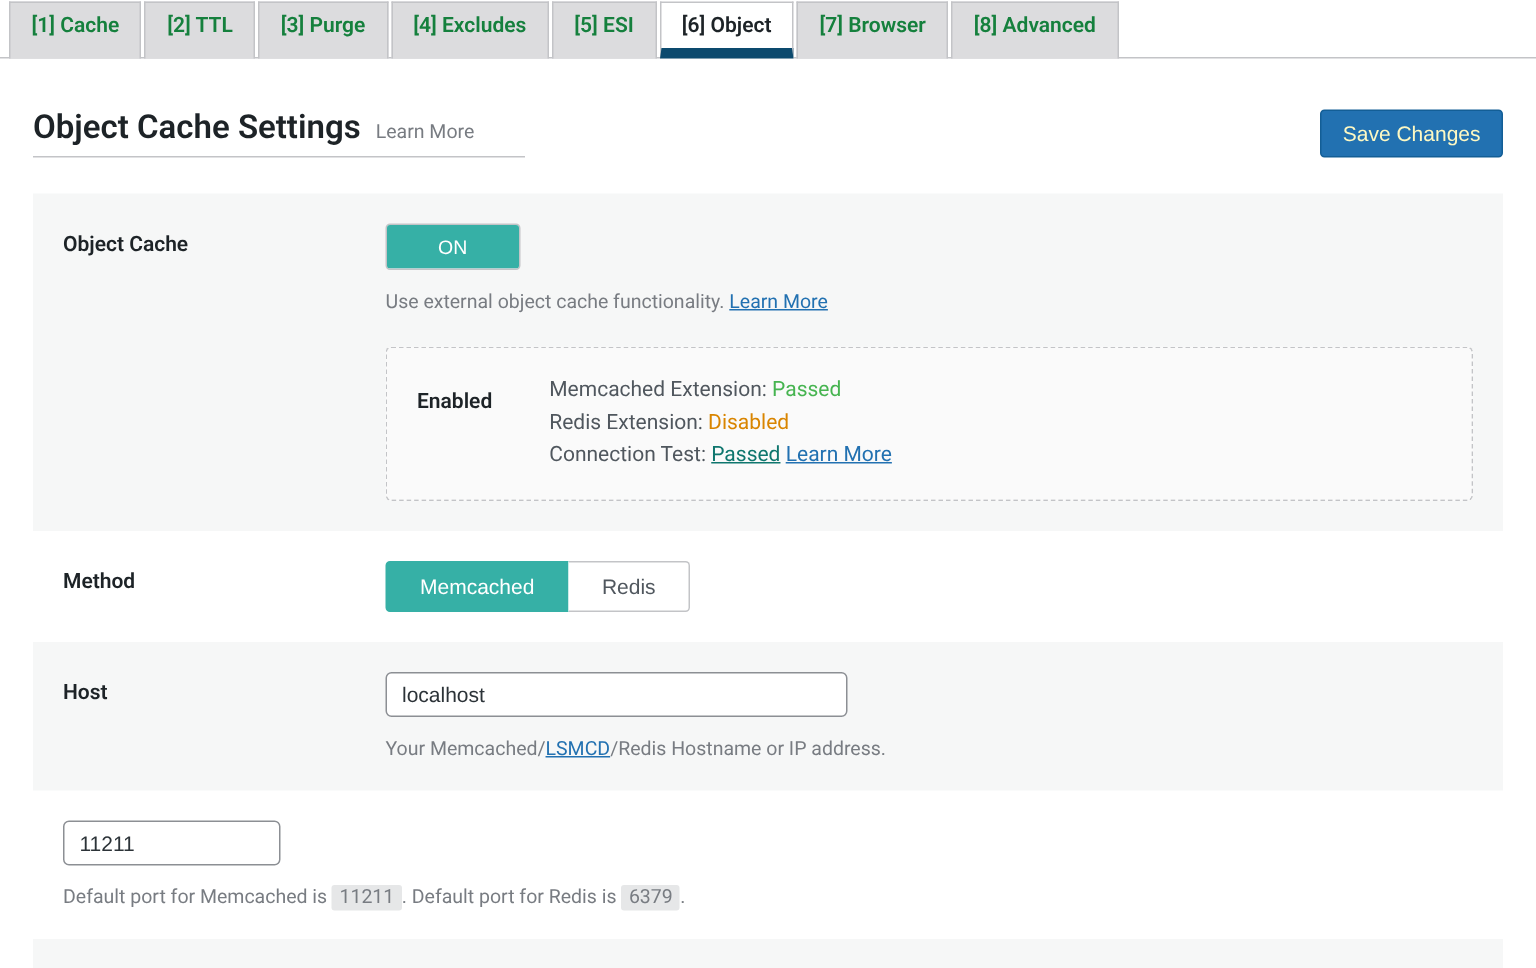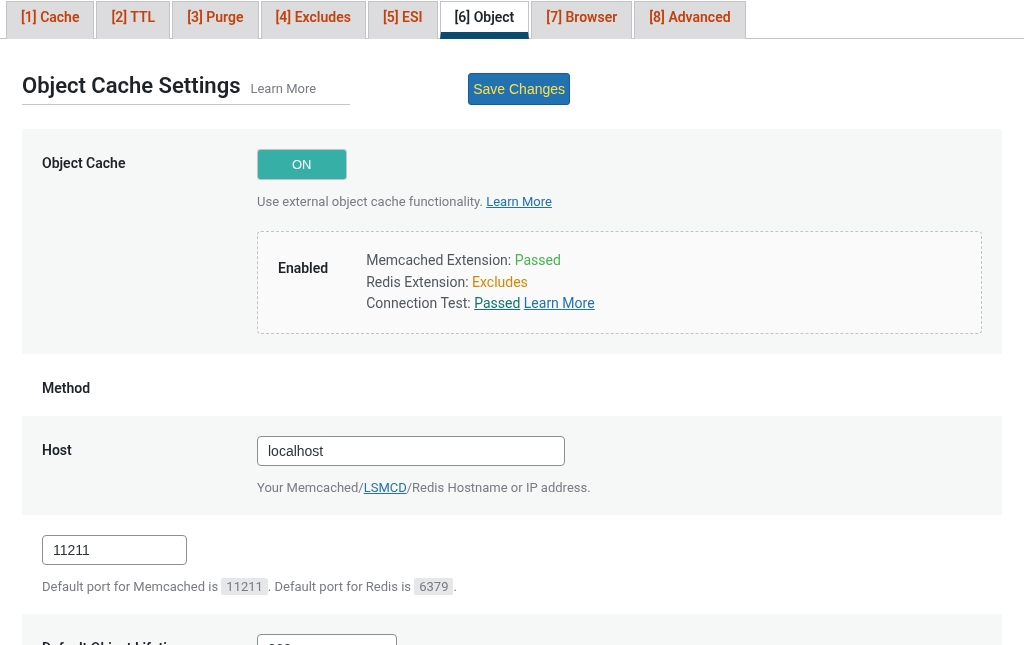--- a/index.html
+++ b/index.html
@@ -19,36 +19,36 @@
       padding: 0 6px;
       border-bottom: 1px solid #c3c4c7;
     }
     .tab {
       background: #dcdcde;
       border: 1px solid #c3c4c7;
       border-bottom: none;
       padding: 7px 14px;
       font-size: 14px;
       font-weight: 600;
-      color: #c2410c;
+      color: #15803d;
       cursor: pointer;
       position: relative;
       top: 1px;
     }
     .tab.active {
       background: #fff;
       border-bottom: 7px solid #0c4a6e;
       color: #1d2327;
     }
     .content {
       padding: 34px 22px 0 22px;
     }
     .header-row {
       display: flex;
-      justify-content: flex-start;
+      justify-content: space-between;
       align-items: flex-start;
       gap: 22px;
     }
     .header-left {
       display: flex;
       align-items: baseline;
       gap: 30px;
     }
     h2.page-title {
       font-size: 22px;
@@ -60,24 +60,24 @@
     .learn-more-top {
       color: #787c82;
       font-size: 13px;
       text-decoration: none;
       cursor: pointer;
       position: relative;
       left: -130px;
     }
     .save-btn {
       background: #2271b1;
-      color: #fde047;
+      color: #fef9c3;
       border: 1px solid #135e96;
       border-radius: 3px;
-      padding: 7px 4px;
+      padding: 7px 14px;
       font-size: 14px;
       font-weight: 400;
       cursor: pointer;
     }
     .table-wrap {
       margin-top: 24px;
     }
     .row {
       display: flex;
       padding: 20px 20px;
@@ -216,33 +216,39 @@
         <div class="desc">
           <span>Use external object cache functionality. </span><a class="link">Learn More</a>
         </div>
         <div class="status-box">
           <div class="status-label">Enabled</div>
           <div class="status-lines">
             <div>
               <span>Memcached Extension: </span><span class="enabled">Passed</span>
             </div>
             <div>
-              <span>Redis Extension: </span><span class="disabled">Excludes</span>
+              <span>Redis Extension: </span><span class="disabled">Disabled</span>
             </div>
             <div>
               <span>Connection Test: </span><span class="passed">Passed</span>
               <a class="link">Learn More</a>
             </div>
           </div>
         </div>
       </div>
     </div>
 
     <div class="row">
       <div class="row-label">Method</div>
+      <div class="row-field">
+        <div class="method-group">
+          <button class="method-btn active">Memcached</button>
+          <button class="method-btn inactive">Redis</button>
+        </div>
+      </div>
     </div>
 
     <div class="row shaded">
       <div class="row-label">Host</div>
       <div class="row-field">
         <input type="text" class="text-field wide" value="localhost" style="">
         <div class="desc">
           <span>Your Memcached/</span><a class="link">LSMCD</a><span>/Redis Hostname or IP address.</span>
         </div>
       </div>

